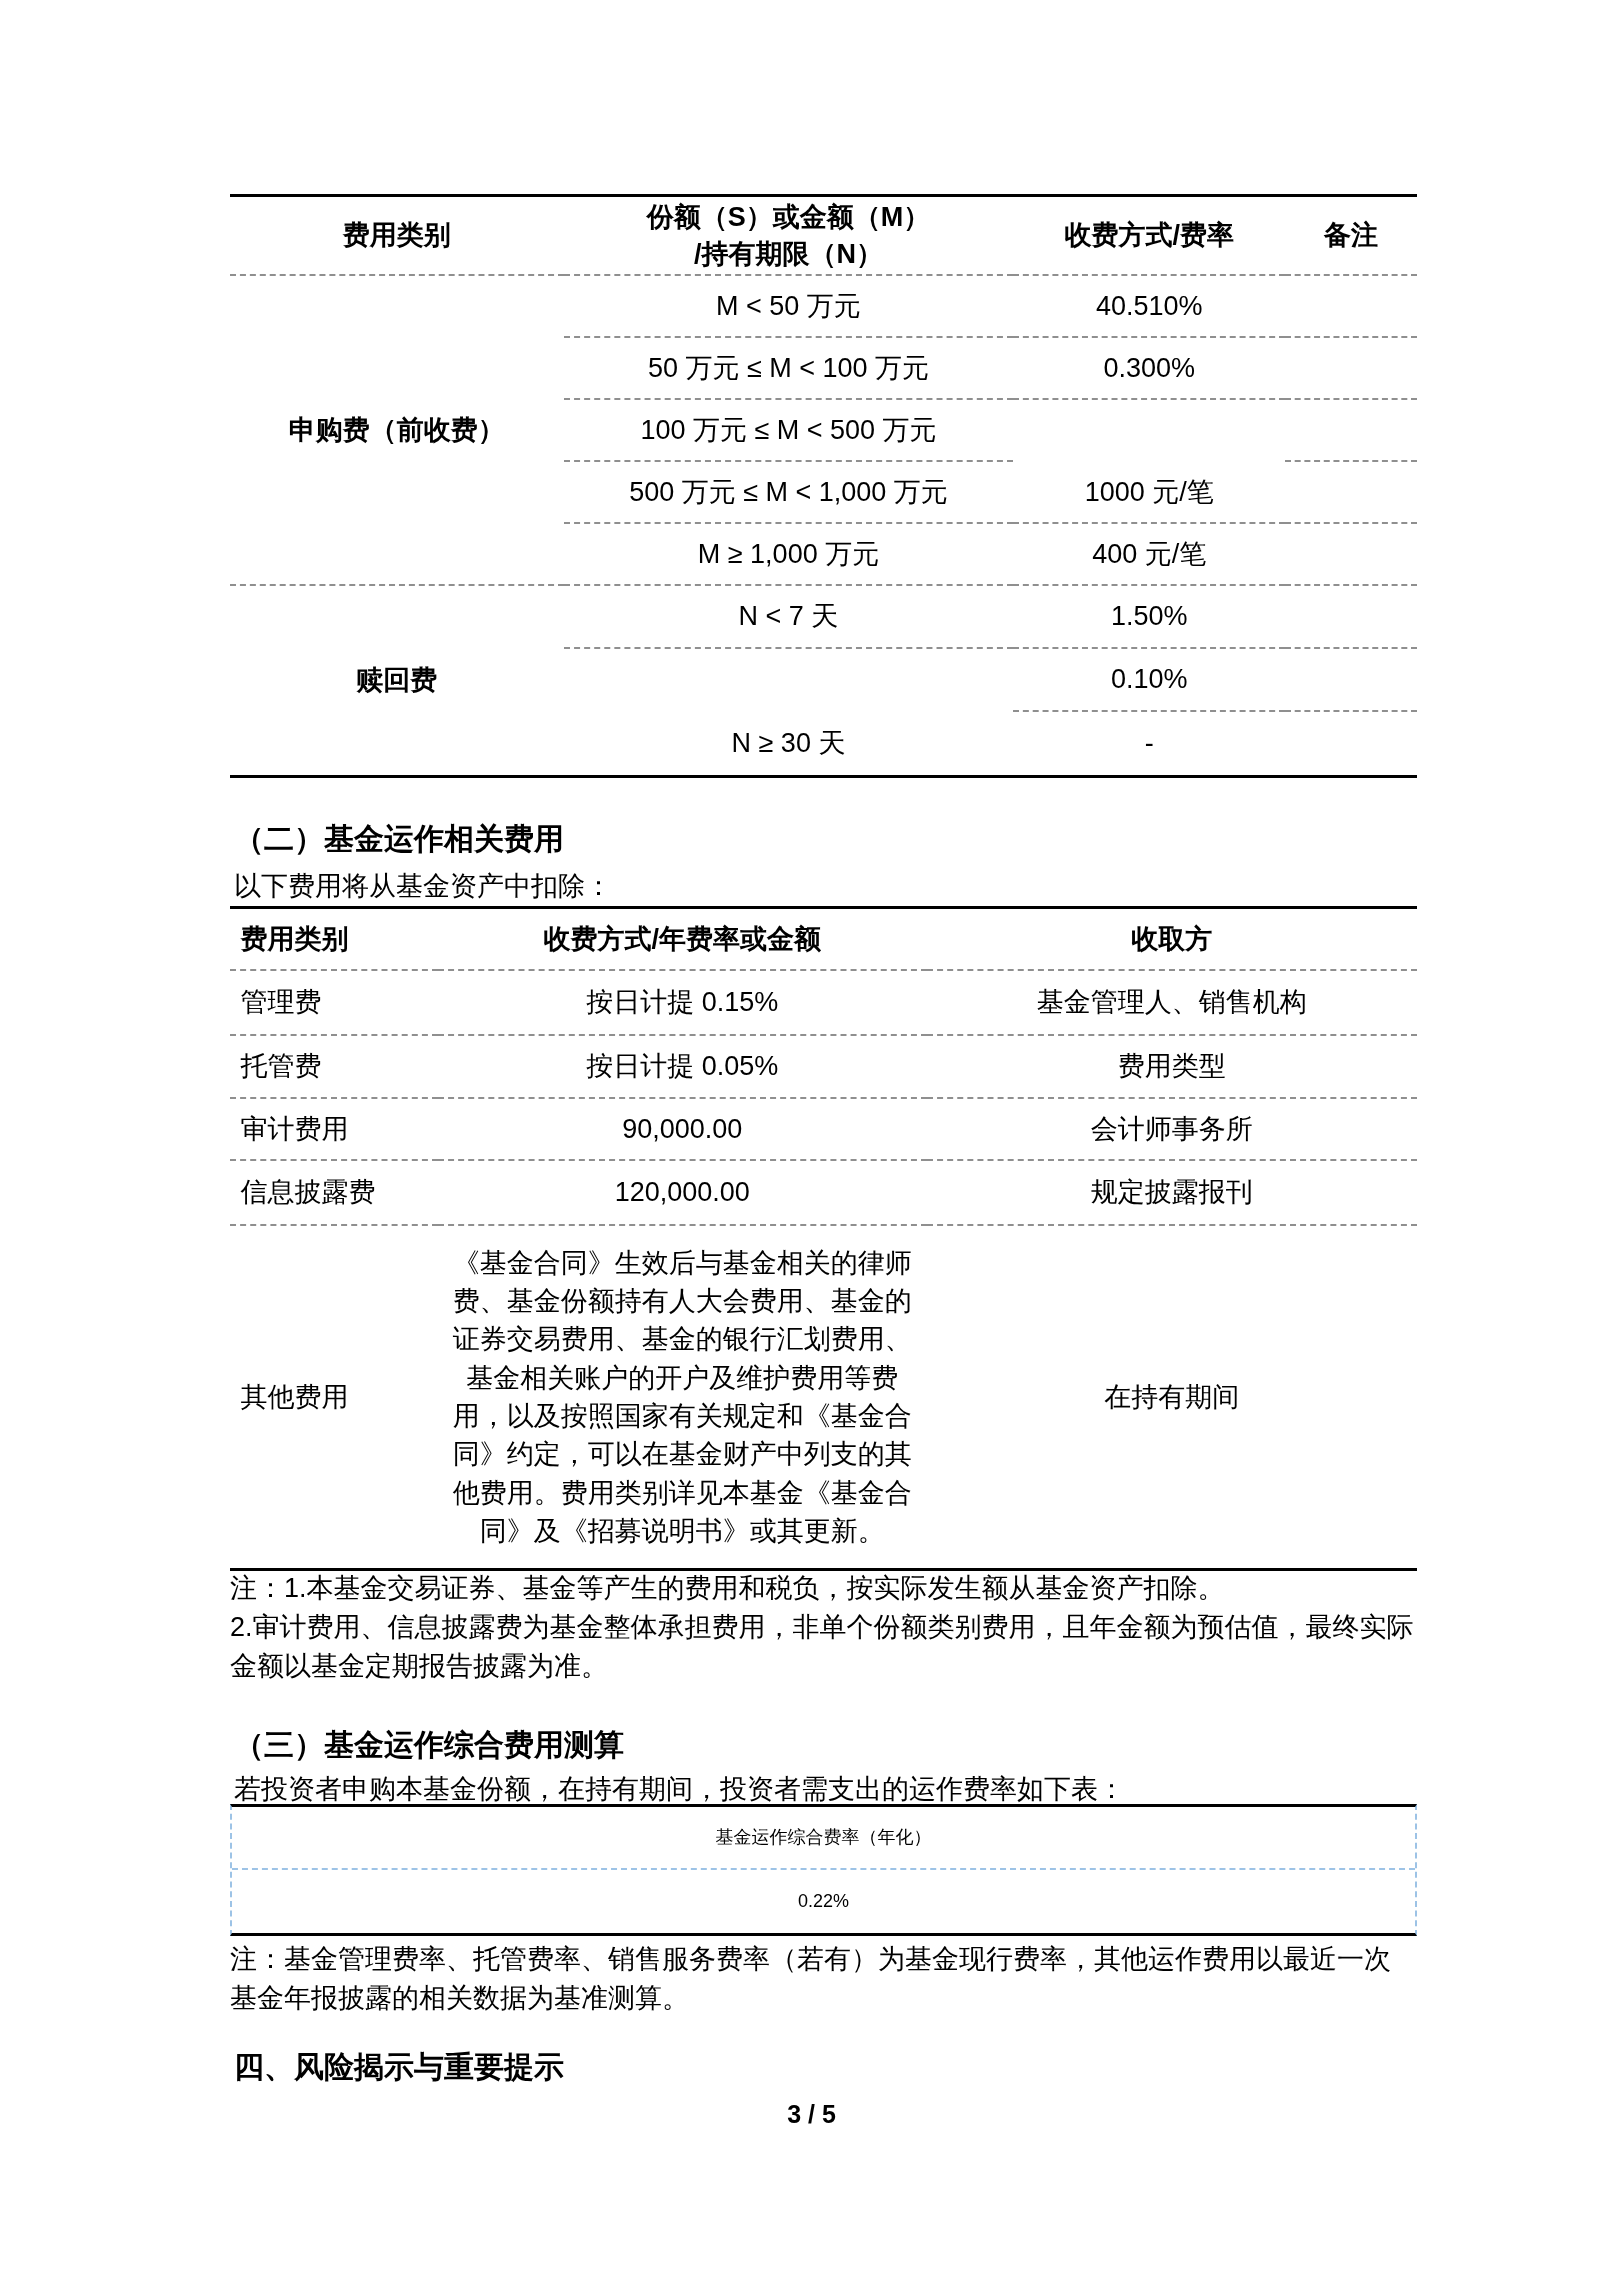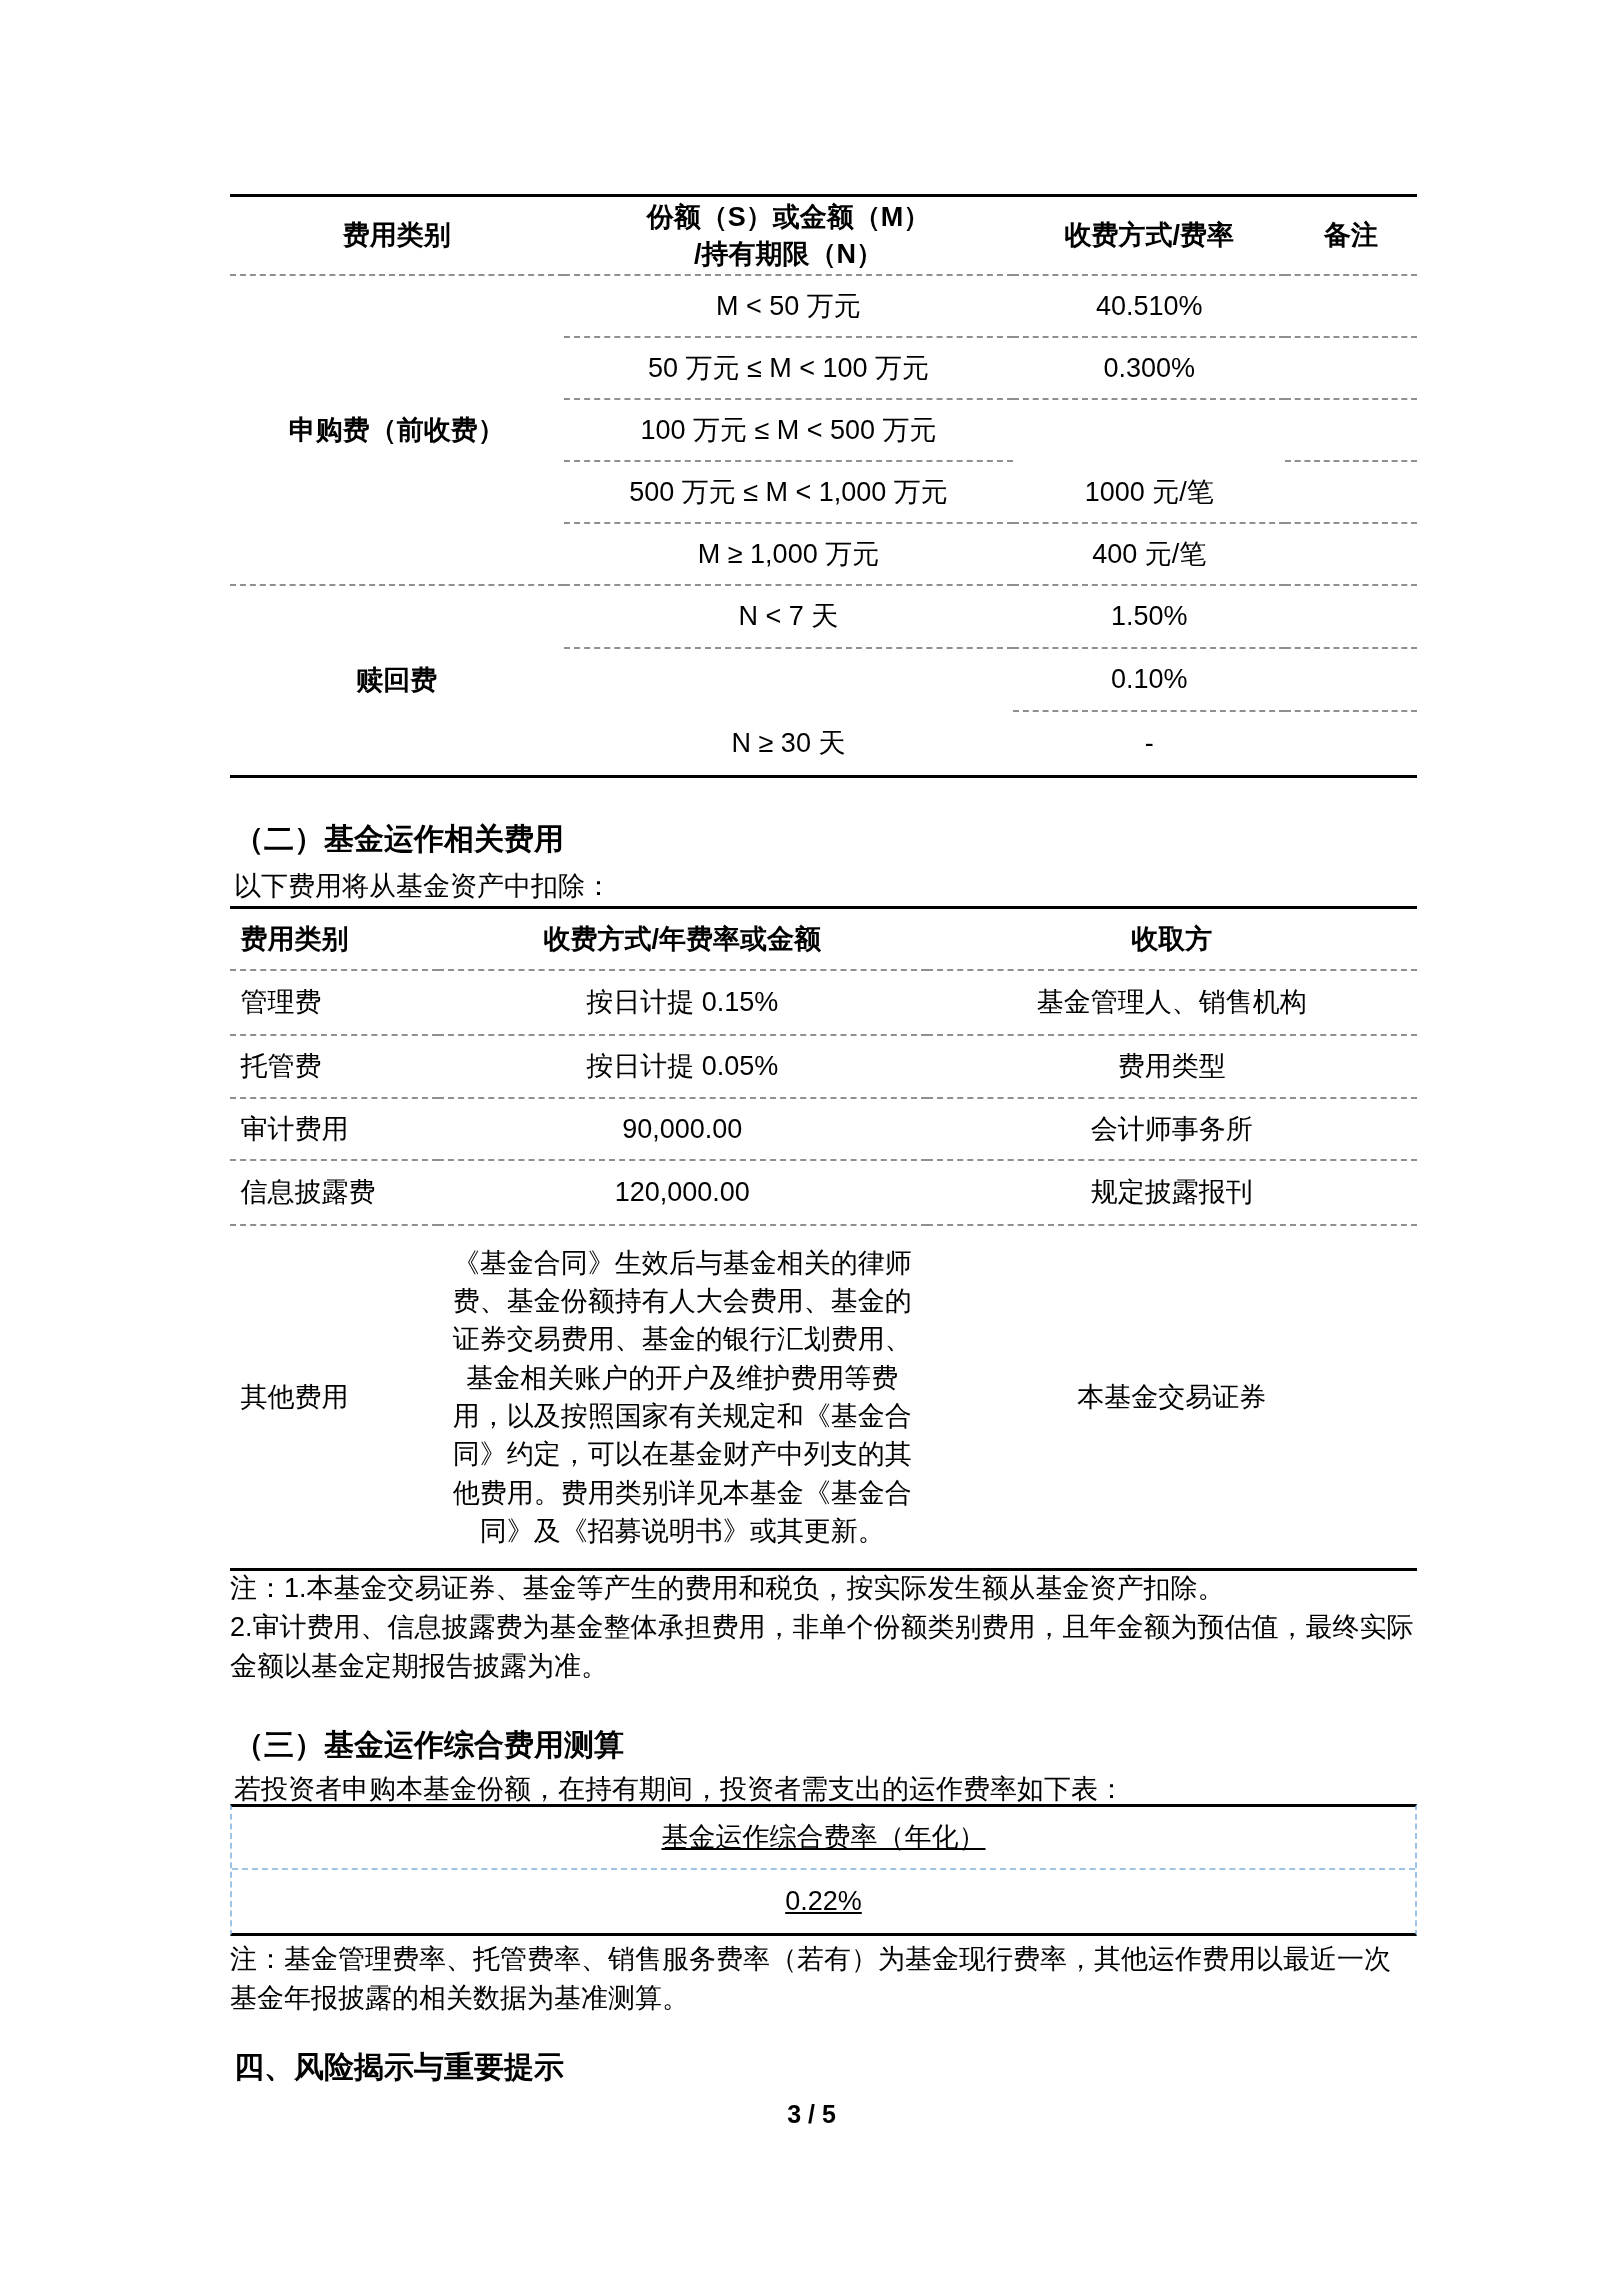--- a/index.html
+++ b/index.html
@@ -77,22 +77,21 @@
   }
 
   
   .t3 {
     position: absolute;
     left: 230px; top: 1804px; width: 1183px;
     border-top: 3.3px solid #000;
     border-bottom: 3.3px solid #000;
     border-left: 2px dashed #9dc3e6;
     border-right: 2px dashed #9dc3e6;
-    font-size: 27px;
-    text-decoration: underline;
+    font-size: 18px;
   }
   .t3-row1 { height: 61px; border-bottom: 2px dashed #9dc3e6; }
   .t3-row2 { height: 63px; }
 
   .footer {
     position: absolute;
     left: 0; top: 2100px; width: 100%;
     text-align: center;
     font-size: 25px;
     font-weight: bold;
@@ -168,21 +167,21 @@
     <div class="cell left-cell dash-b" style="grid-area:4/1/5/2">审计费用</div>
     <div class="cell dash-b" style="grid-area:4/2/5/3">90,000.00</div>
     <div class="cell dash-b" style="grid-area:4/3/5/4">会计师事务所</div>
 
     <div class="cell left-cell dash-b" style="grid-area:5/1/6/2">信息披露费</div>
     <div class="cell dash-b" style="grid-area:5/2/6/3">120,000.00</div>
     <div class="cell dash-b" style="grid-area:5/3/6/4">规定披露报刊</div>
 
     <div class="cell left-cell" style="grid-area:6/1/7/2">其他费用</div>
     <div class="cell wrap-cell" style="grid-area:6/2/7/3">《基金合同》生效后与基金相关的律师费、基金份额持有人大会费用、基金的证券交易费用、基金的银行汇划费用、基金相关账户的开户及维护费用等费用，以及按照国家有关规定和《基金合同》约定，可以在基金财产中列支的其他费用。费用类别详见本基金《基金合同》及《招募说明书》或其更新。</div>
-    <div class="cell" style="grid-area:6/3/7/4">本基金交易证券</div>
+    <div class="cell" style="grid-area:6/3/7/4">在持有期间</div>
   </div>
 
   <div class="note-block" style="top:1569px">
     <p>注：1.本基金交易证券、基金等产生的费用和税负，按实际发生额从基金资产扣除。</p>
     <p>2.审计费用、信息披露费为基金整体承担费用，非单个份额类别费用，且年金额为预估值，最终实际金额以基金定期报告披露为准。</p>
   </div>
 
   <div class="sec-heading" style="top:1725px">（三）基金运作综合费用测算</div>
   <div class="body-line" style="top:1771px">若投资者申购本基金份额，在持有期间，投资者需支出的运作费率如下表：</div>
 

